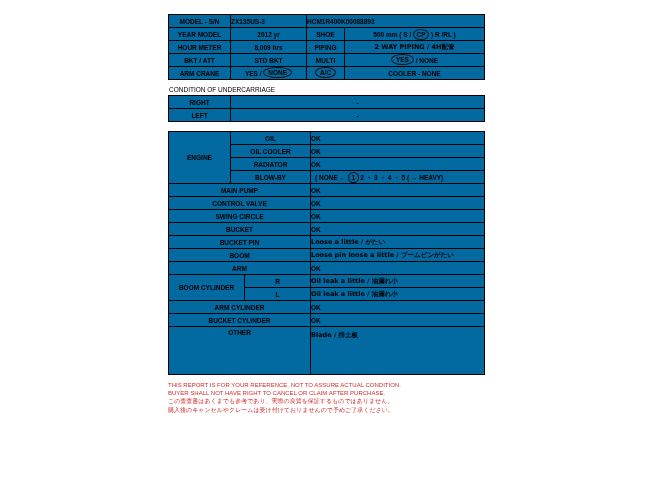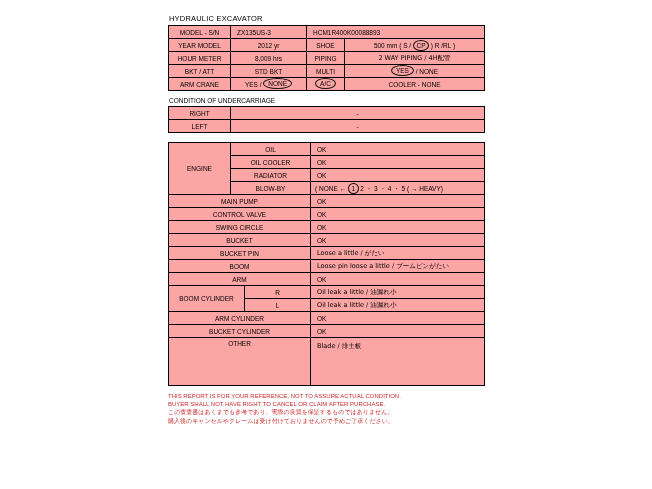--- a/index.html
+++ b/index.html
@@ -18,35 +18,36 @@
   }
   .doc-title{
     font-size:7.5px;color:#000;letter-spacing:.2px;margin:0 0 2px 1px;
     white-space:nowrap;
   }
   .section-label{
     font-size:6.5px;color:#000;margin:6px 0 2px 1px;white-space:nowrap;
   }
   table{
     border-collapse:collapse;width:316px;table-layout:fixed;
-    background:#fca5a5;
+    background:#0369a1;
+    font-weight:bold;
   }
   td{
     border:1px solid #000;
     font-size:6.5px;
     color:#000;
     height:12px;
     padding:0 2px;
     line-height:11px;
     white-space:nowrap;
     overflow:hidden;
   }
   .lbl{text-align:center;}
   .val{text-align:center;}
-  .val-l{text-align:left;padding-left:6px;}
+  .val-l{text-align:left;padding-left:0;}
   .c{text-align:center;}
   .oval{
     display:inline-block;
     border:1px solid #111;
     border-radius:50%;
     padding:0 4px;
     line-height:9px;
     position:relative;
     top:-0.5px;
   }
@@ -71,21 +72,20 @@
   .other{height:44px;vertical-align:top;margin-left:48px;}
   .othertxt{vertical-align:top;padding-top:3px;}
   .sub{text-align:center;width:14px;}
 </style>
 </head>
 <body>
 
 <div class="page">
   <div class="sheet">
 
-    <div class="doc-title">HYDRAULIC EXCAVATOR</div>
 
     <table>
       <colgroup>
         <col style="width:62px">
           <col style="width:76px">
           <col style="width:38px">
           <col style="width:140px">
       </colgroup>
       <tbody>
         <tr>

